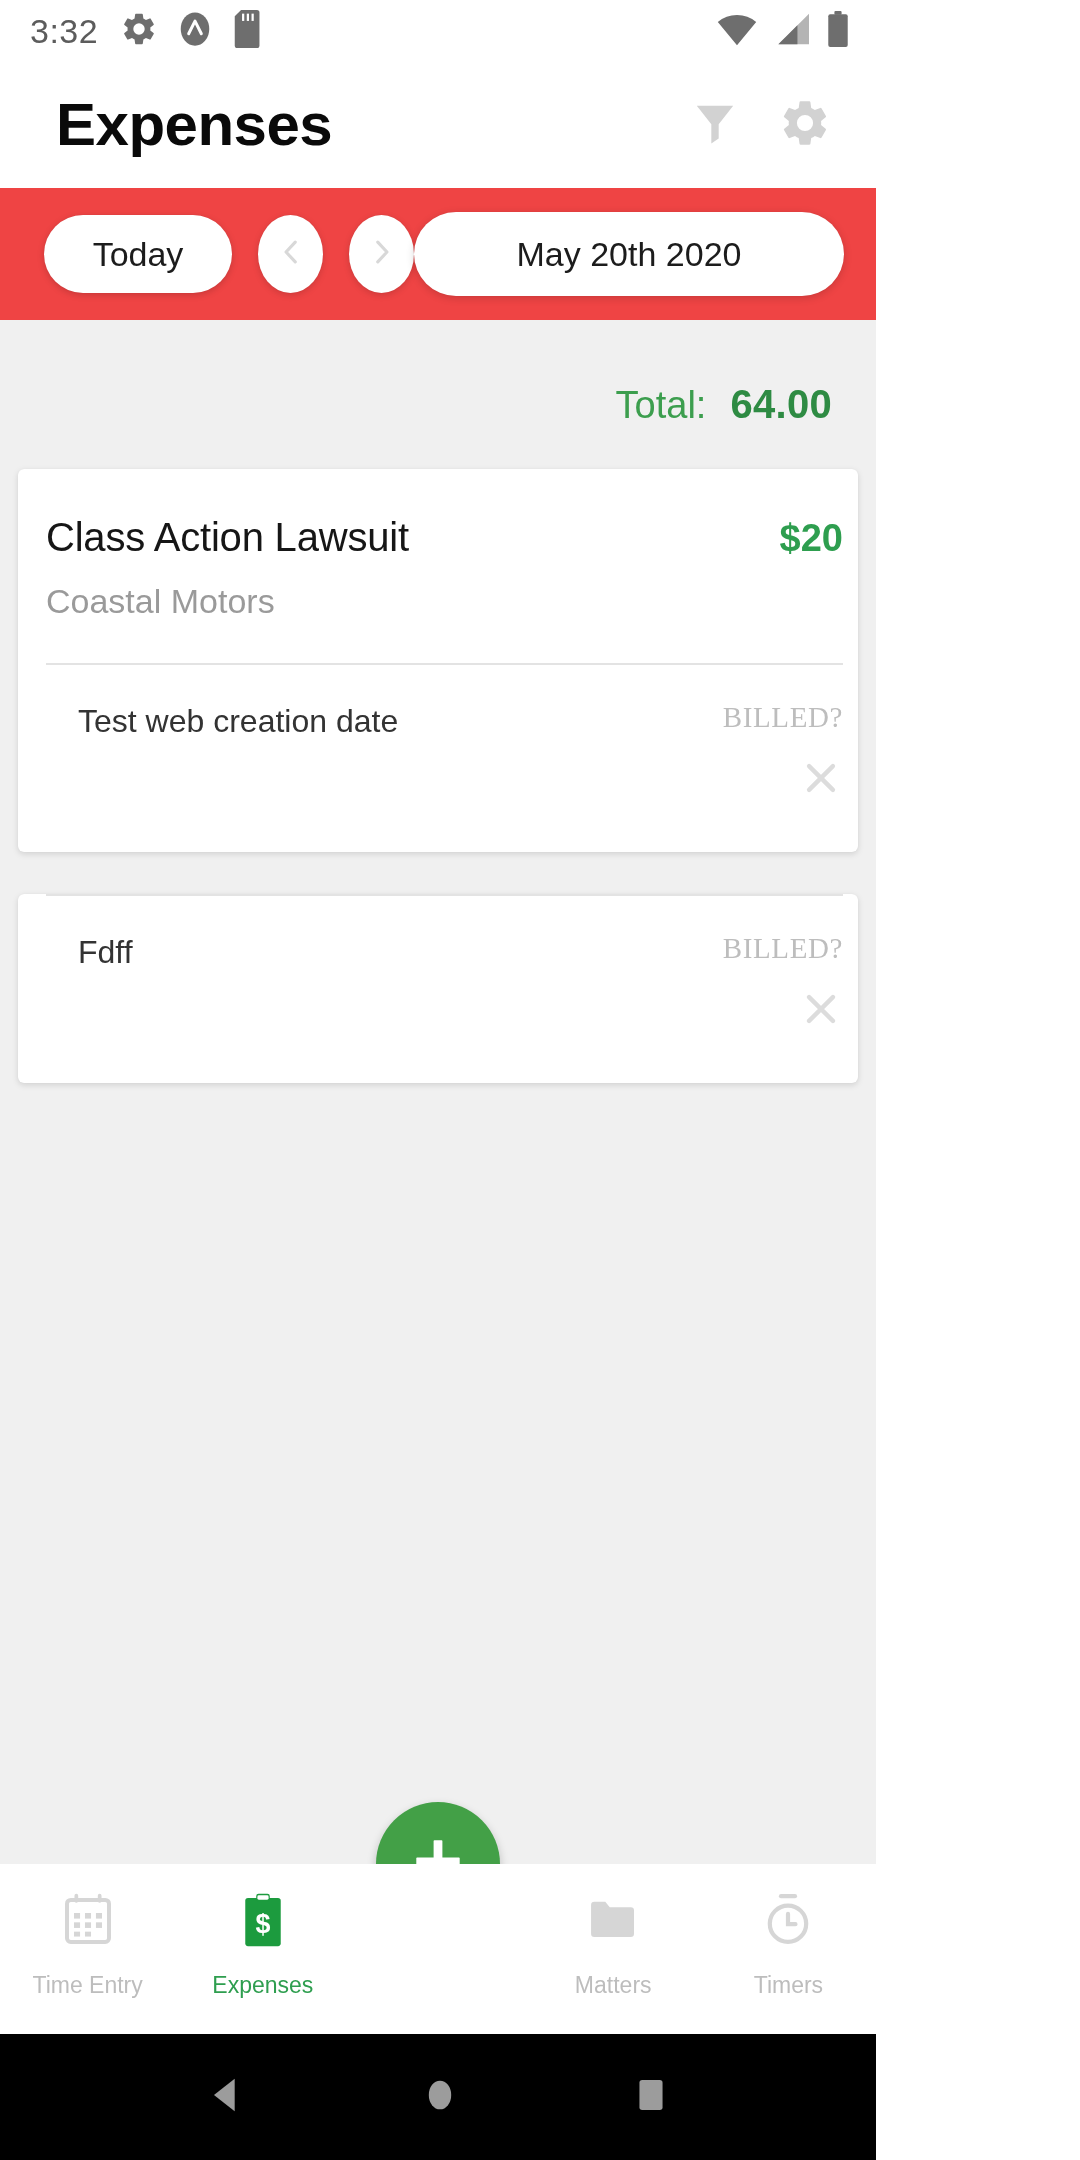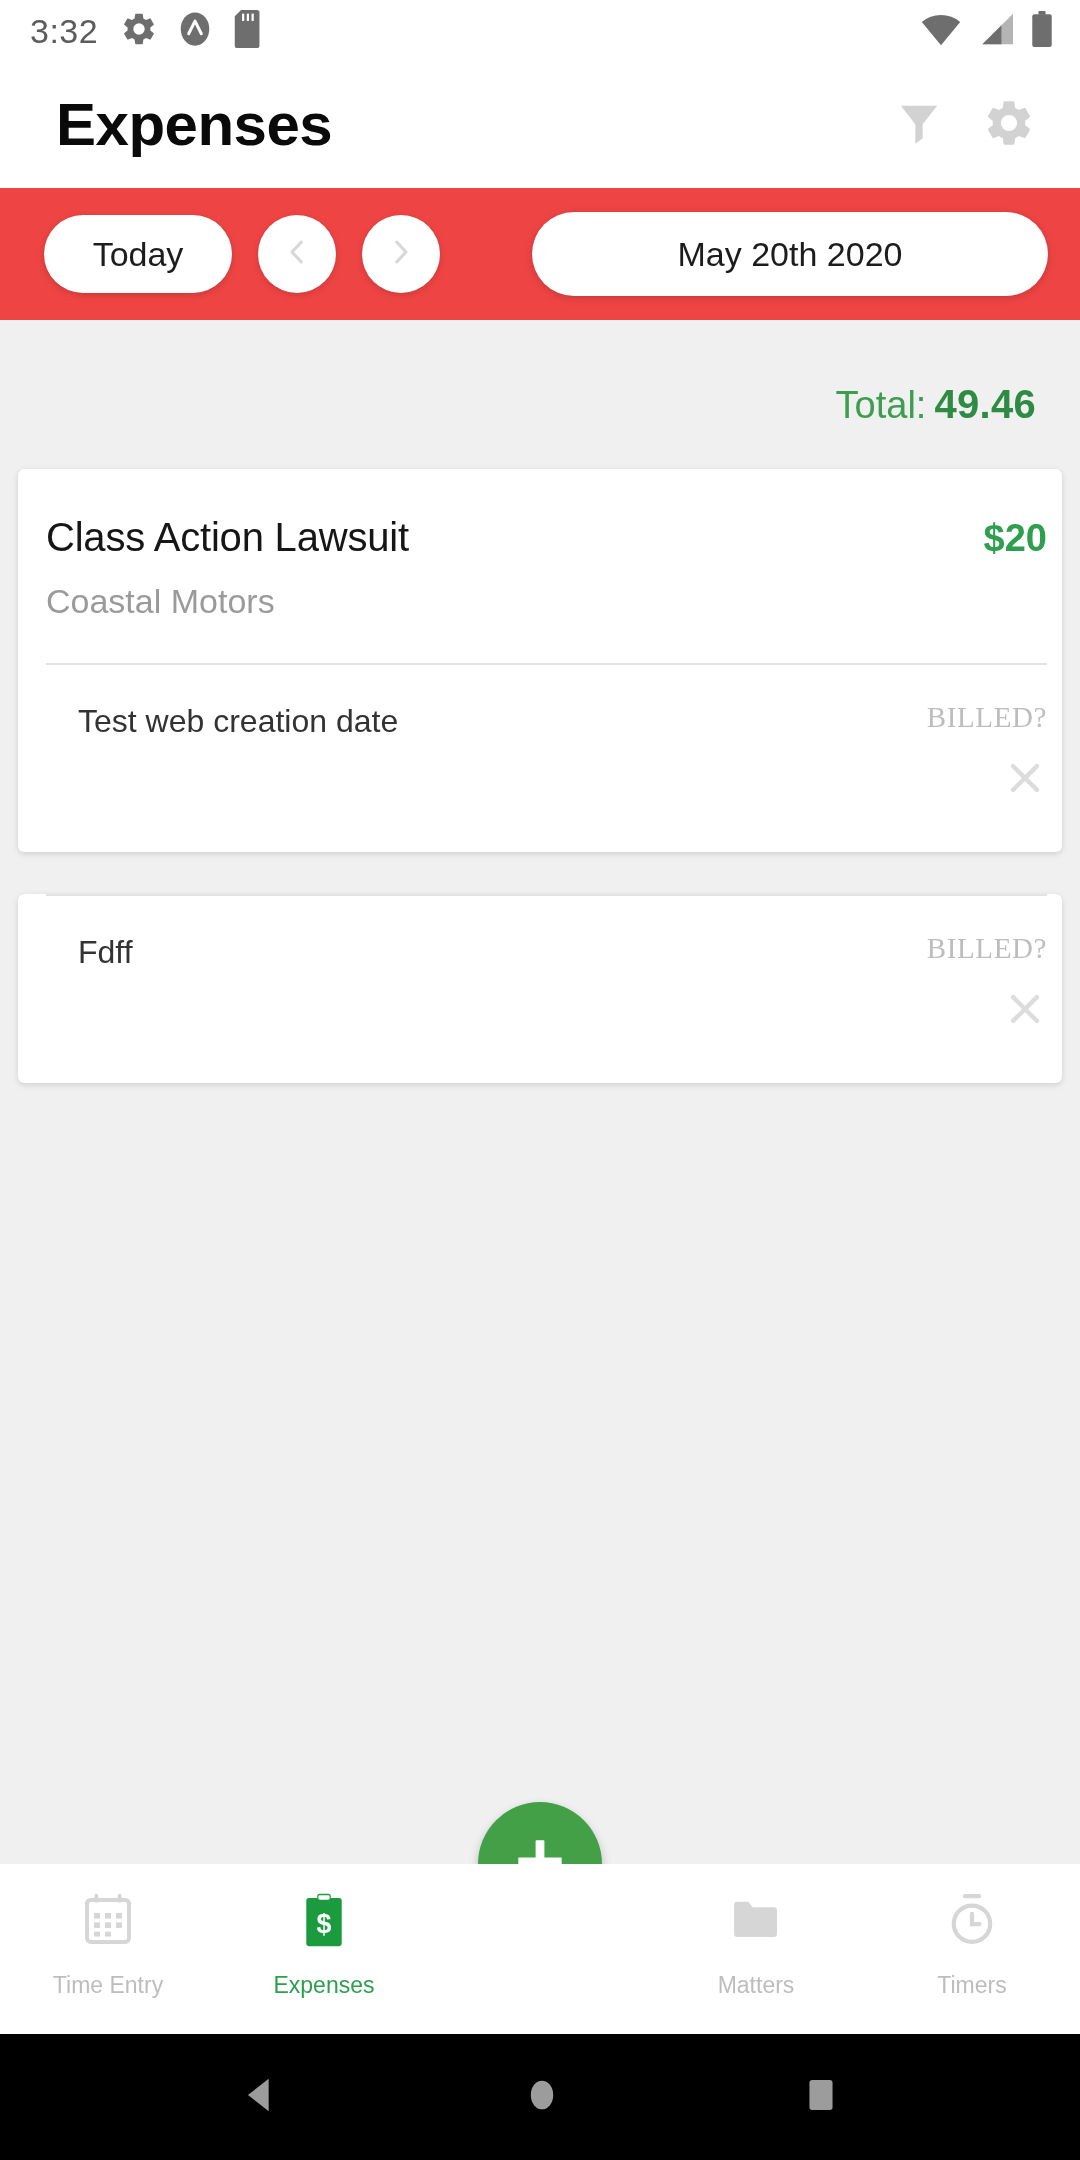--- a/index.html
+++ b/index.html
@@ -2,21 +2,21 @@
 <html><head>
 <meta charset="utf-8">
 <style>
   * { margin:0; padding:0; box-sizing:border-box; }
   html, body {
     width:1080px; height:2160px;
     font-family:"Liberation Sans", sans-serif;
     background:#ffffff;
     overflow:hidden;
   }
-  .phone { position:relative; width:1080px; height:2160px; display:flex; flex-direction:column; background:#ffffff; }
+  .phone { position:relative; width:876px; height:2160px; display:flex; flex-direction:column; background:#ffffff; }
 
   
   .statusbar {
     height:62px; flex:0 0 62px;
     display:flex; align-items:center;
     padding:0 26px 0 30px;
     background:#ffffff;
   }
   .sb-time { font-size:34px; color:#5c5c5c; letter-spacing:.5px; font-family:"Liberation Sans", sans-serif; }
   .sb-left-icons { display:flex; align-items:center; gap:18px; margin-left:22px; }
@@ -68,21 +68,21 @@
   .content {
     flex:1 1 auto;
     background:#f0f0f0;
     position:relative;
     overflow:hidden;
     padding:0 18px;
   }
   .total-row {
     display:flex; align-items:baseline; justify-content:flex-end;
     padding:62px 26px 0 0;
-    gap:8px;
+    gap:24px;
   }
   .total-label { font-size:38px; color:#3c9e4e; }
   .total-value { font-size:40px; color:#2e8b43; font-weight:bold; letter-spacing:.3px; }
 
   .card {
     background:#ffffff;
     border-radius:6px;
     box-shadow:0 2px 6px rgba(0,0,0,0.13), 0 0 1px rgba(0,0,0,0.07);
     margin-top:42px;
     padding:0 15px 0 28px;
@@ -226,21 +226,21 @@
         </svg>
       </span>
     </div>
     <div class="date-pill">May 20th 2020</div>
   </div>
 
   <div class="content">
 
     <div class="total-row">
       <span class="total-label">Total:</span>
-      <span class="total-value">49.46</span>
+      <span class="total-value">64.00</span>
     </div>
 
     <div class="card">
       <div class="card-head">
         <span class="card-title">Class Action Lawsuit</span>
         <span class="card-amount">$20</span>
       </div>
       <div class="card-sub">Coastal Motors</div>
       <div class="card-divider"></div>
       <div class="card-foot">

